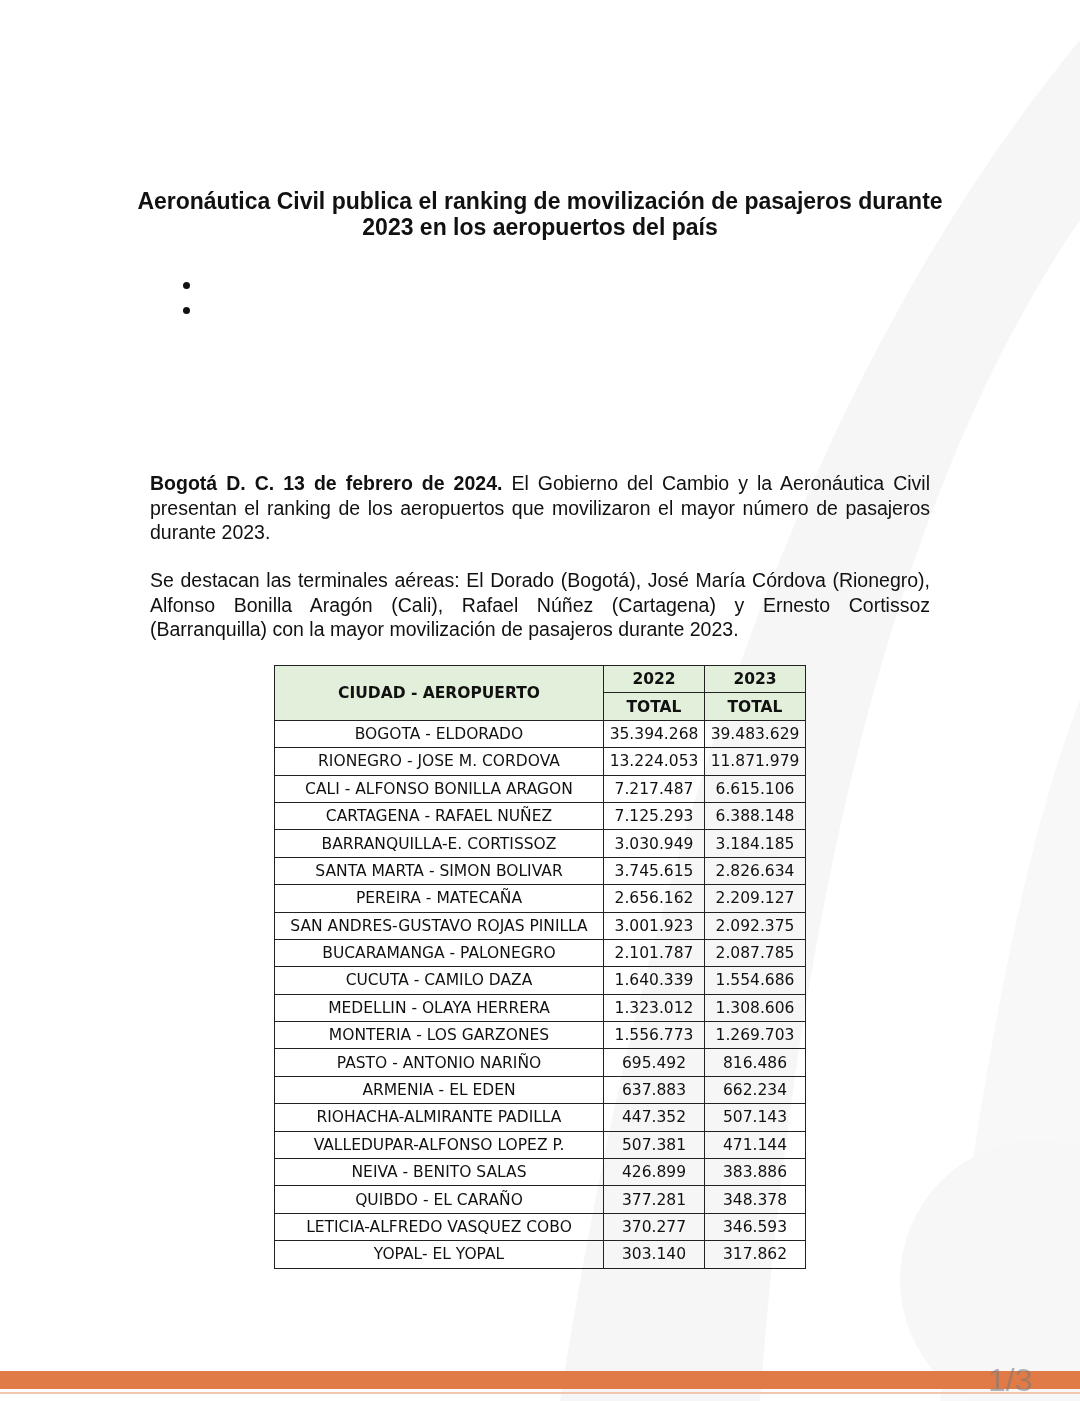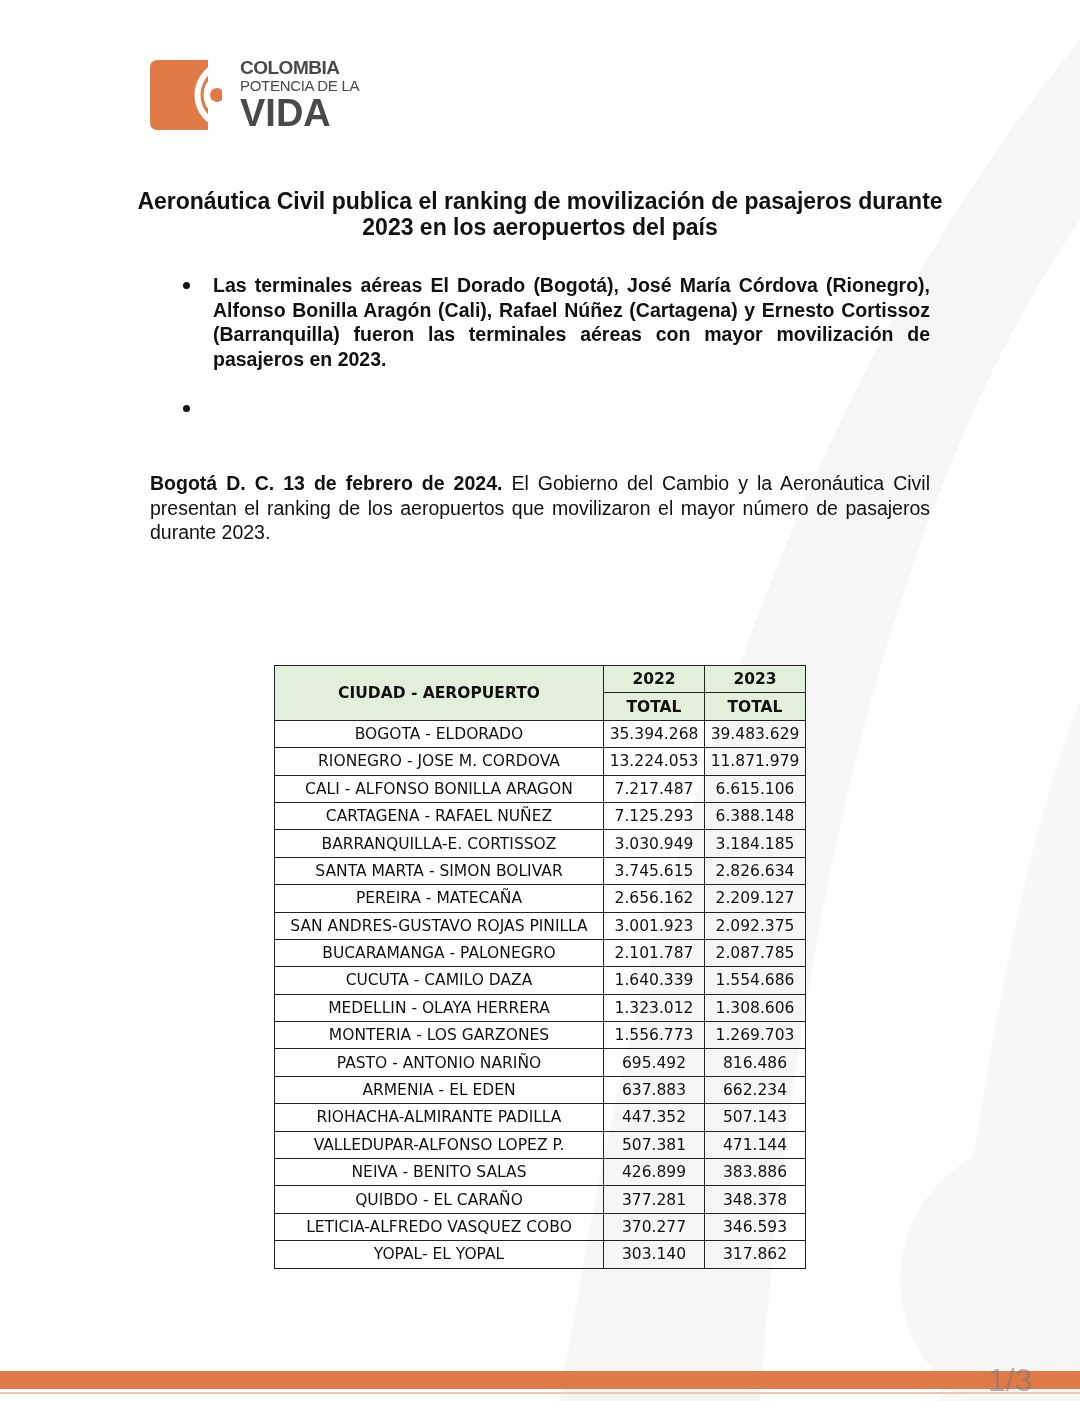--- a/index.html
+++ b/index.html
@@ -59,44 +59,31 @@
 <body>
 
 <svg class="watermark" viewBox="0 0 1080 1401">
   <path d="M560 1401 Q 700 500 1080 40 L1080 220 Q 820 600 760 1401 Z" fill="#f6f6f6"></path>
   <path d="M940 1401 Q 1000 900 1080 700 L1080 1401 Z" fill="#f8f8f8"></path>
   <circle cx="1040" cy="1280" r="140" fill="#f7f7f7"></circle>
 </svg>
 
 <div class="content">
 
-  <div class="logo-left">
-    <svg class="mark" viewBox="0 0 72 70">
-      <path d="M8 0 H66 L66 70 H8 Q0 70 0 62 V8 Q0 0 8 0 Z" fill="#e07a46"></path>
-      <path d="M66 6 A32 32 0 0 0 66 64" stroke="#fff" stroke-width="6" fill="none"></path>
-      <path d="M66 18 A20 20 0 0 0 66 52" stroke="#fff" stroke-width="6" fill="none"></path>
-      <rect x="58" y="0" width="14" height="70" fill="#fff"></rect>
-      <circle cx="67" cy="35" r="7" fill="#e07a46"></circle>
-    </svg>
-    <div class="txt">
-      <div class="l1">COLOMBIA</div>
-      <div class="l2">POTENCIA DE LA</div>
-      <div class="l3">VIDA</div>
-    </div>
-  </div>
 
 
   <div class="title">Aeronáutica Civil publica el ranking de movilización de pasajeros durante 2023 en los aeropuertos del país</div>
 
   <ul class="bullets">
-    <li><span class="dot"></span><span>Las terminales aéreas El Dorado (Bogotá), José María Córdova (Rionegro), Alfonso Bonilla Aragón (Cali), Rafael Núñez (Cartagena) y Ernesto Cortissoz (Barranquilla) fueron las terminales aéreas con mayor movilización de pasajeros en 2023.</span></li>
+    <li><span class="dot"></span></li>
     <li><span class="dot"></span></li>
   </ul>
 
   <div class="para p1"><b>Bogotá D. C. 13 de febrero de 2024.</b><span> El Gobierno del Cambio y la Aeronáutica Civil presentan el ranking de los aeropuertos que movilizaron el mayor número de pasajeros durante 2023.</span></div>
+  <div class="para p2">Se destacan las terminales aéreas: El Dorado (Bogotá), José María Córdova (Rionegro), Alfonso Bonilla Aragón (Cali), Rafael Núñez (Cartagena) y Ernesto Cortissoz (Barranquilla) con la mayor movilización de pasajeros durante 2023.</div>
 
   <table class="ranking">
     <thead>
       <tr>
         <th class="city-h" rowspan="2">CIUDAD - AEROPUERTO</th>
         <th class="yr">2022</th>
         <th class="yr">2023</th>
       </tr>
       <tr>
         <th class="yr">TOTAL</th>

